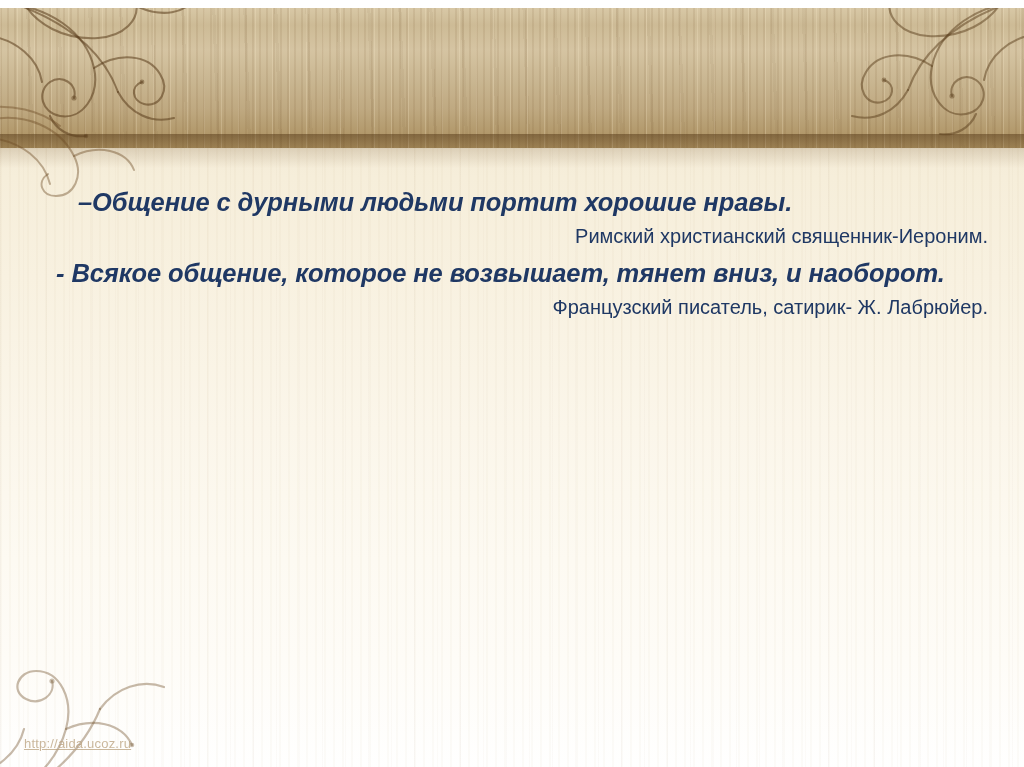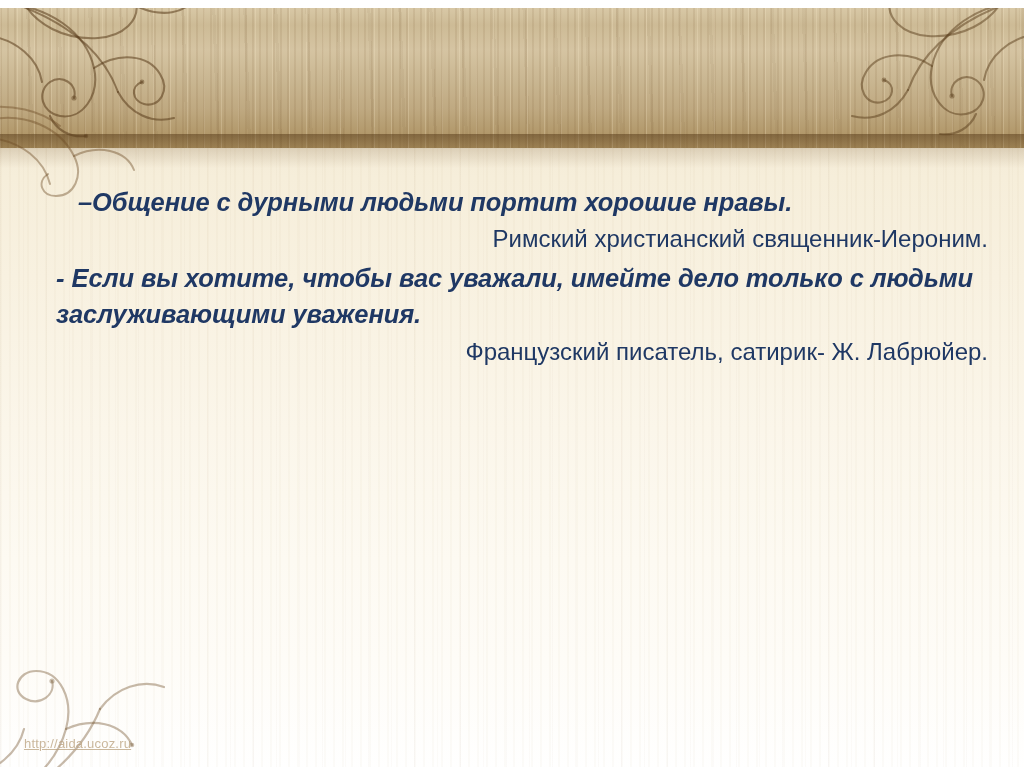--- a/index.html
+++ b/index.html
@@ -135,21 +135,21 @@
     margin: 0 0 2px 0;
   }
   .quote.indented {
     text-indent: 22px;
   }
 
   .author {
     font-family: "Liberation Sans", sans-serif;
     font-style: normal;
     font-weight: normal;
-    font-size: 24px;
+    font-size: 20px;
     line-height: 1.42;
     color: #1F3864;
     text-align: right;
     margin: 0 0 4px 0;
     padding-right: 6px;
   }
 
   
   .footer-url {
     position: absolute;
@@ -238,21 +238,21 @@
         <circle cx="162" cy="120" r="2.3"></circle>
       </g>
     </svg>
   </div>
 
   <div class="content">
 
     <p class="quote indented">–Общение с дурными людьми портит хорошие нравы.</p>
     <p class="author">Римский христианский священник-Иероним.</p>
 
-
-    <p class="quote">- Если вы хотите, чтобы вас уважали, имейте дело только с людьми заслуживающими уважения.</p>
+    <p class="quote">- Всякое общение, которое не возвышает, тянет вниз, и наоборот.</p>
+
     <p class="author">Французский писатель, сатирик- Ж. Лабрюйер.</p>
 
   </div>
 
   <div class="footer-url">http://aida.ucoz.ru</div>
 
 </div>
 
 </body></html>

